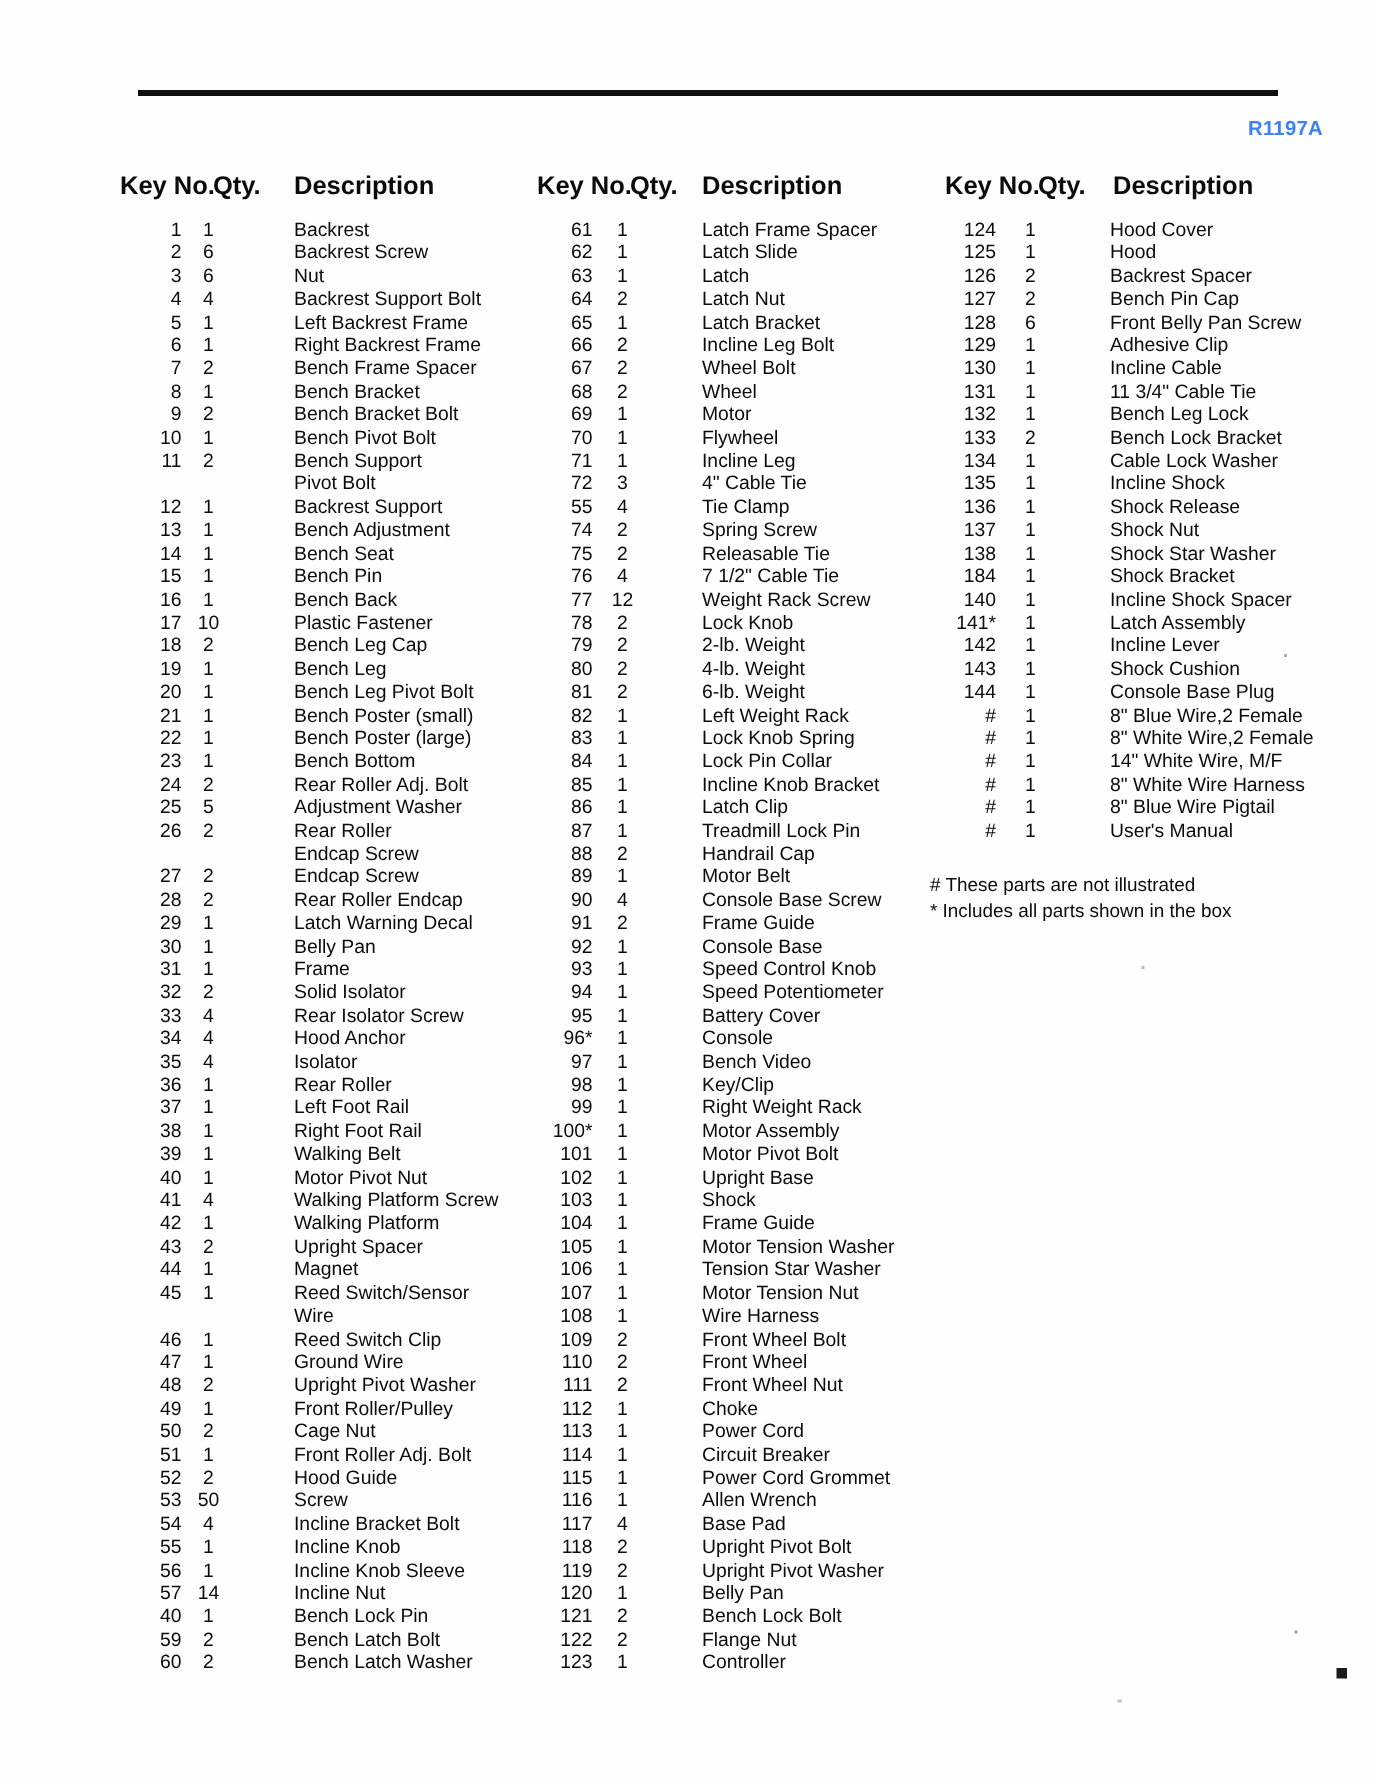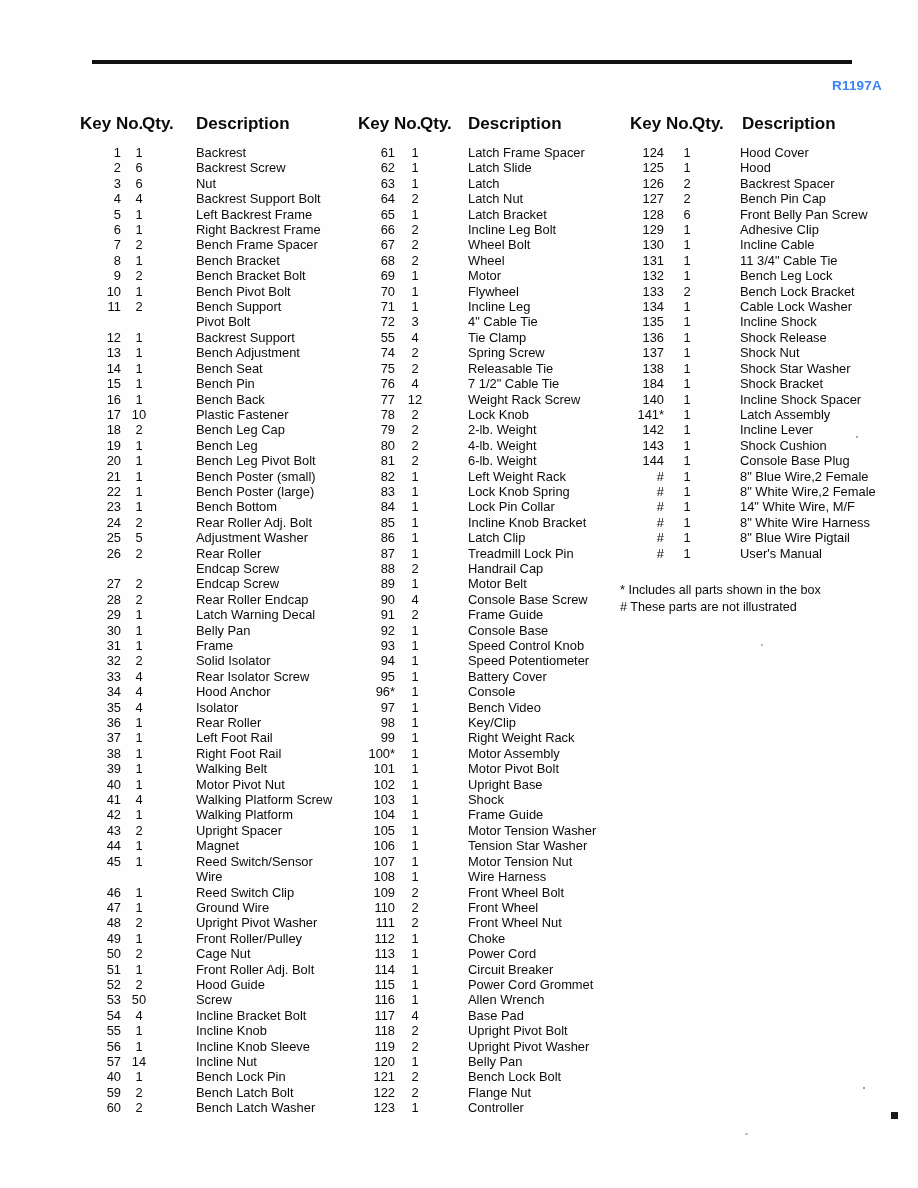--- a/index.html
+++ b/index.html
@@ -939,22 +939,22 @@
         <span class="cell-desc">8" Blue Wire Pigtail</span>
       </div>
       <div class="row">
         <span class="cell-key">#</span>
         <span class="cell-qty">1</span>
         <span class="cell-desc">User's Manual</span>
       </div>
     </div>
 
   <div class="footnotes">
+      <div class="footnote">#  These parts are not illustrated</div>
       <div class="footnote">*  Includes all parts shown in the box</div>
-      <div class="footnote">#  These parts are not illustrated</div>
     </div>
 
   <div class="artifact artifact-a"></div>
   <div class="artifact artifact-b"></div>
   <div class="artifact artifact-c"></div>
   <div class="artifact artifact-d"></div>
   <div class="artifact artifact-e"></div>
 
 </div>
 

